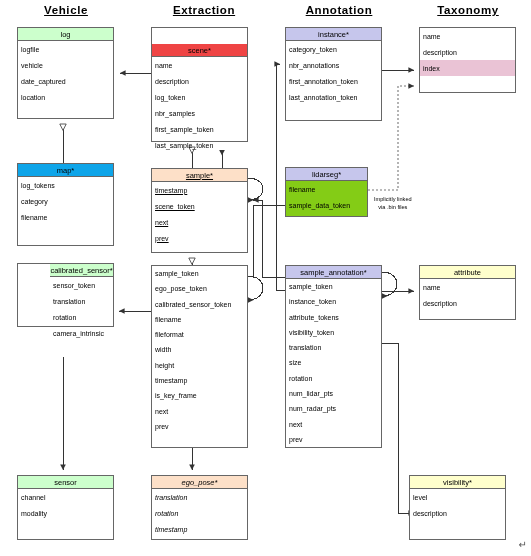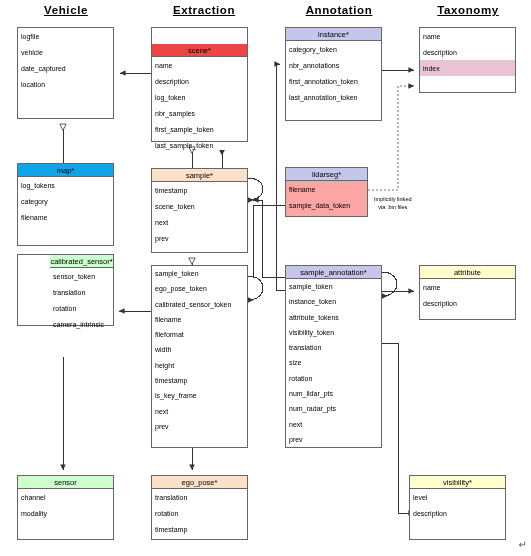--- a/index.html
+++ b/index.html
@@ -140,20 +140,21 @@
   </svg>
 
   <div id="titles-layer">
       <div class="col-title" style="left: 18px; top: 4px; width: 96px;">Vehicle</div>
       <div class="col-title" style="left: 152px; top: 4px; width: 104px;">Extraction</div>
       <div class="col-title" style="left: 284px; top: 4px; width: 110px;">Annotation</div>
       <div class="col-title" style="left: 418px; top: 4px; width: 100px;">Taxonomy</div>
     </div>
   <div id="tables-layer">
       <div class="table-box" style="left: 17px; top: 27px; width: 97px; height: 92px;">
+        <div class="tbl-header" style="background: rgb(204, 255, 204);">log</div>
         <div class="tbl-rows">
           <div class="tbl-row" style="height: 16px;">logfile</div>
           <div class="tbl-row" style="height: 16px;">vehicle</div>
           <div class="tbl-row" style="height: 16px;">date_captured</div>
           <div class="tbl-row" style="height: 16px;">location</div>
         </div>
       </div>
       <div class="table-box" style="left: 151px; top: 27px; width: 97px; height: 115px;">
         <div class="tbl-header" style="background: #ef4444; margin-top: 16px;">scene*</div>
         <div class="tbl-rows">
@@ -182,37 +183,37 @@
         </div>
       </div>
       <div class="table-box" style="left: 17px; top: 163px; width: 97px; height: 83px;">
         <div class="tbl-header" style="background: #0ea5e9;">map*</div>
         <div class="tbl-rows">
           <div class="tbl-row" style="height: 16px;">log_tokens</div>
           <div class="tbl-row" style="height: 16px;">category</div>
           <div class="tbl-row" style="height: 16px;">filename</div>
         </div>
       </div>
-      <div class="table-box" style="left: 151px; top: 168px; width: 97px; height: 85px;">
+      <div class="table-box" style="left: 151px; top: 168px; width: 97px; height: 85px; text-decoration: underline;">
         <div class="tbl-header" style="background: rgb(253, 224, 200);">sample*</div>
         <div class="tbl-rows">
           <div class="tbl-row" style="height: 16px;">timestamp</div>
           <div class="tbl-row" style="height: 16px;">scene_token</div>
           <div class="tbl-row" style="height: 16px;">next</div>
           <div class="tbl-row" style="height: 16px;">prev</div>
         </div>
       </div>
-      <div class="table-box" style="left: 285px; top: 167px; width: 83px; height: 50px; background: #fca5a5;">
+      <div class="table-box" style="left: 285px; top: 167px; width: 83px; height: 50px; background: #84cc16;">
         <div class="tbl-header" style="background: rgb(198, 198, 236);">lidarseg*</div>
         <div class="tbl-rows">
           <div class="tbl-row" style="height: 16px;">filename</div>
           <div class="tbl-row" style="height: 16px;">sample_data_token</div>
         </div>
       </div>
-      <div class="table-box" style="left: 17px; top: 254px; width: 97px; height: 72px; padding-left: 32px;">
+      <div class="table-box" style="left: 17px; top: 263px; width: 97px; height: 64px; padding-left: 32px;">
         <div class="tbl-header" style="background: rgb(204, 255, 204);">calibrated_sensor*</div>
         <div class="tbl-rows">
           <div class="tbl-row" style="height: 16px;">sensor_token</div>
           <div class="tbl-row" style="height: 16px;">translation</div>
           <div class="tbl-row" style="height: 16px;">rotation</div>
           <div class="tbl-row" style="height: 16px;">camera_intrinsic</div>
         </div>
       </div>
       <div class="table-box" style="left: 151px; top: 265px; width: 97px; height: 183px;">
         <div class="tbl-rows">
@@ -252,21 +253,21 @@
           <div class="tbl-row" style="height: 16px;">description</div>
         </div>
       </div>
       <div class="table-box" style="left: 17px; top: 475px; width: 97px; height: 65px;">
         <div class="tbl-header" style="background: rgb(204, 255, 204); text-align: center;">sensor</div>
         <div class="tbl-rows">
           <div class="tbl-row" style="height: 16px;">channel</div>
           <div class="tbl-row" style="height: 16px;">modality</div>
         </div>
       </div>
-      <div class="table-box" style="left: 151px; top: 475px; width: 97px; height: 65px;">
+      <div class="table-box" style="left: 151px; top: 475px; width: 97px; height: 65px; font-style: italic;">
         <div class="tbl-header" style="background: rgb(253, 224, 200);">ego_pose*</div>
         <div class="tbl-rows">
           <div class="tbl-row" style="height: 16px;">translation</div>
           <div class="tbl-row" style="height: 16px;">rotation</div>
           <div class="tbl-row" style="height: 16px;">timestamp</div>
         </div>
       </div>
       <div class="table-box" style="left: 409px; top: 475px; width: 97px; height: 65px;">
         <div class="tbl-header" style="background: rgb(255, 255, 204);">visibility*</div>
         <div class="tbl-rows">

